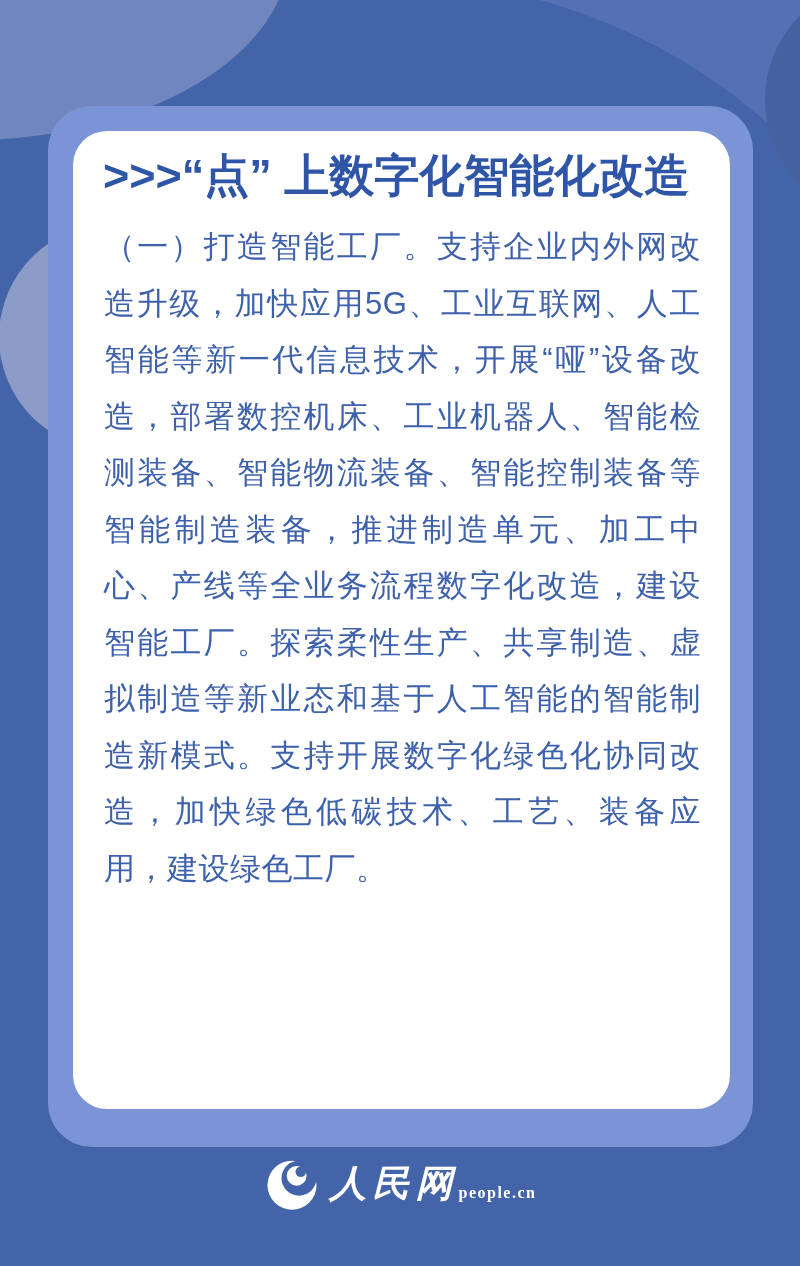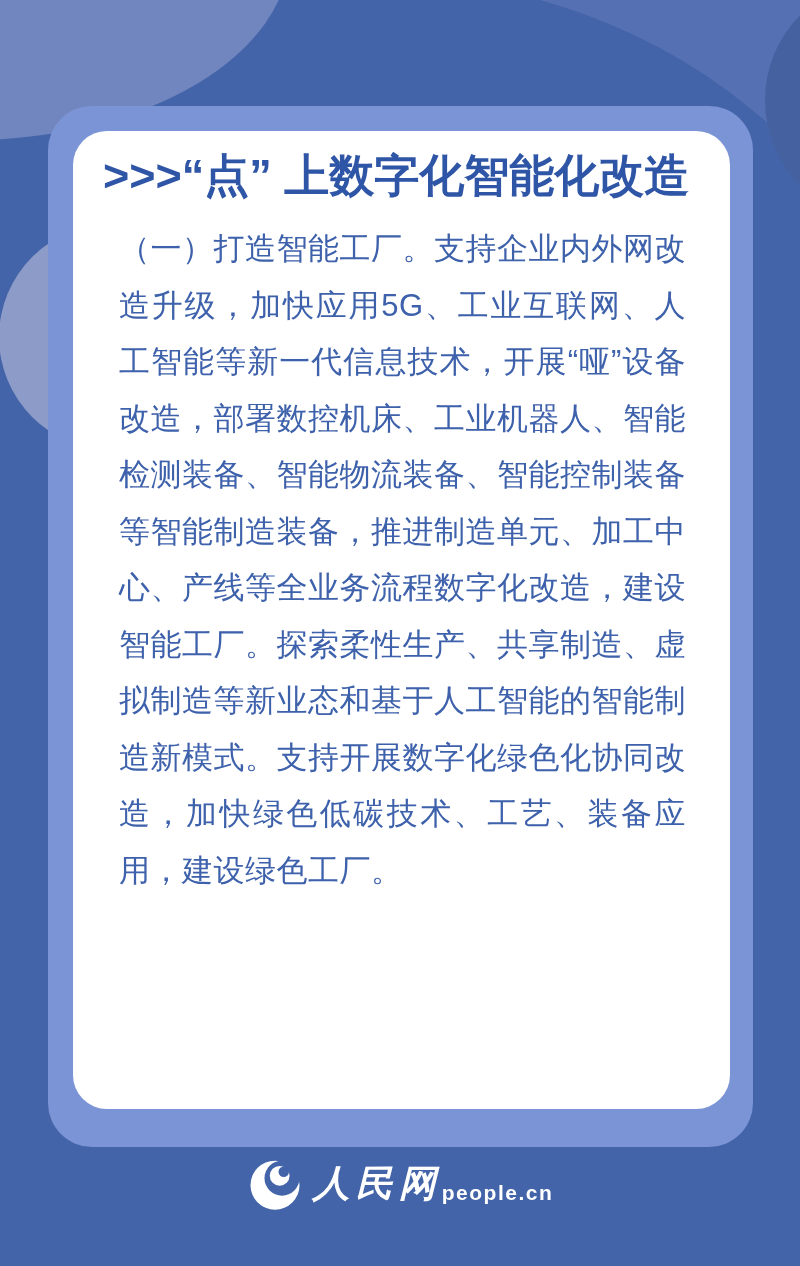--- a/index.html
+++ b/index.html
@@ -70,43 +70,44 @@
   }
   .card-body{
     margin-top:14px;
     font-size:31px;
     line-height:56.5px;
     letter-spacing:0.5px;
     font-weight:500;
     color:var(--body-color);
     text-align:justify;
   }
-  .card-body p{margin:16px;}
+  .card-body p{margin:1px;}
   .footer-logo{
     position:absolute;left:0;top:1156px;width:800px;
     display:flex;align-items:center;justify-content:center;gap:10px;
   }
   .logo-icon{display:block;}
   .logo-text-col{display:flex;align-items:flex-start;}
   .logo-cn{
     color:var(--logo-color);
     font-size:37px;
     font-weight:700;
     letter-spacing:6px;
     line-height:38px;
     font-style:italic;
   }
   .logo-en{
     color:var(--logo-color);
-    font-size:21px;
+    font-size:16px;
     font-weight:700;
     letter-spacing:1.5px;
     line-height:20px;
     margin-top:0;
     align-self:flex-end;
+    font-family:Liberation Serif, serif;
   }
 </style>
 </head>
 <body>
 
 <div class="bg-shape bg-band"></div>
 <div class="bg-shape bg-dark-bulge"></div>
 <div class="bg-shape bg-corner-dark"></div>
 <div class="bg-shape bg-blob-light"></div>
 <div class="bg-shape bg-circle-gray"></div>

